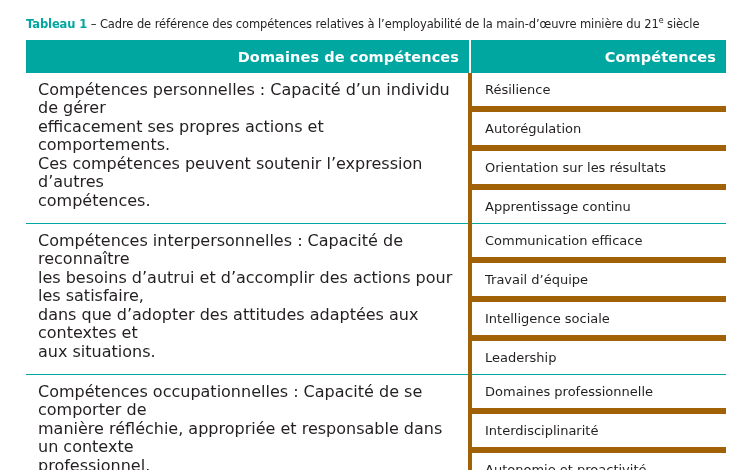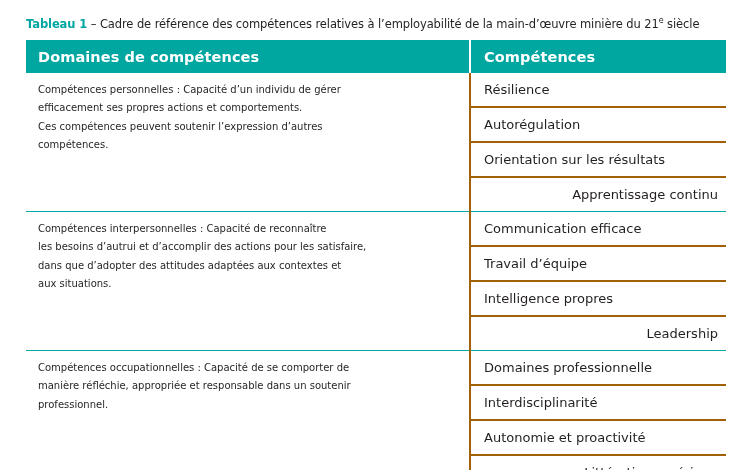--- a/index.html
+++ b/index.html
@@ -48,51 +48,51 @@
     border-bottom: 2.5px solid #00a6a0;
   }
   table.matrix col.c-dom { width: 444px; }
   table.matrix col.c-comp { width: 256px; }
 
   thead th {
     background: #00a6a0;
     color: #ffffff;
     font-size: 14.5px;
     font-weight: bold;
-    text-align: left;
+    text-align: right;
     padding: 7px 10px 8px 12px;
     border: none;
     letter-spacing: 0.1px;
   }
   thead th.h-comp {
     border-left: 2px solid #ffffff;
     padding-left: 13px;
     margin-left: 35px;
   }
 
   td.domain {
     vertical-align: top;
-    font-size: 10px;
+    font-size: 16px;
     line-height: 18.5px;
     padding: 8px 14px 9px 12px;
     border-bottom: 1px solid #00a6a0;
-    border-right: 2px solid #a16207;
+    border-right: 4px solid #a16207;
     color: #231f20;
   }
 
   td.comp {
     vertical-align: middle;
     font-size: 13px;
     line-height: 17px;
     padding: 5px 8px 5px 13px;
-    border-bottom: 2px solid #a16207;
+    border-bottom: 6px solid #a16207;
     color: #231f20;
     height: 23px;
   }
-  td.comp.group-end { border-bottom: 1px solid #00a6a0; text-align: right; }
+  td.comp.group-end { border-bottom: 1px solid #00a6a0; }
 
   .dom-line { display: block; }
 </style>
 </head>
 <body>
 
 <div class="page">
 
   <div class="caption">
     <span class="tbl-label">Tableau 1</span><span class="tbl-text"> – </span><span class="tbl-text">Cadre de référence des compétences relatives à l’employabilité de la main-d’œuvre minière du 21</span><sup>e</sup><span class="tbl-text"> siècle</span>
@@ -136,30 +136,30 @@
           <span class="dom-line">les besoins d’autrui et d’accomplir des actions pour les satisfaire,</span>
           <span class="dom-line">dans que d’adopter des attitudes adaptées aux contextes et</span>
           <span class="dom-line">aux situations.</span>
         </td>
         <td class="comp">Communication efficace</td>
       </tr>
       <tr>
         <td class="comp">Travail d’équipe</td>
       </tr>
       <tr>
-        <td class="comp">Intelligence propres</td>
+        <td class="comp">Intelligence sociale</td>
       </tr>
       <tr>
         <td class="comp group-end">Leadership</td>
       </tr>
 
       <tr>
         <td class="domain" rowspan="4">
           <span class="dom-line">Compétences occupationnelles : Capacité de se comporter de</span>
-          <span class="dom-line">manière réfléchie, appropriée et responsable dans un soutenir</span>
+          <span class="dom-line">manière réfléchie, appropriée et responsable dans un contexte</span>
           <span class="dom-line">professionnel.</span>
         </td>
         <td class="comp">Domaines professionnelle</td>
       </tr>
       <tr>
         <td class="comp">Interdisciplinarité</td>
       </tr>
       <tr>
         <td class="comp">Autonomie et proactivité</td>
       </tr>

